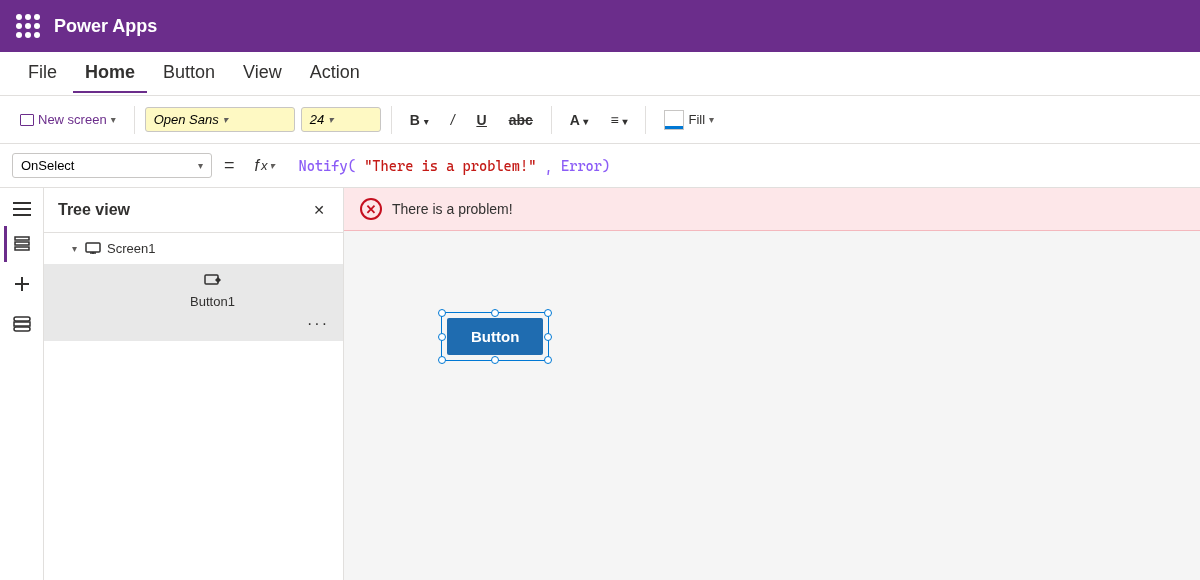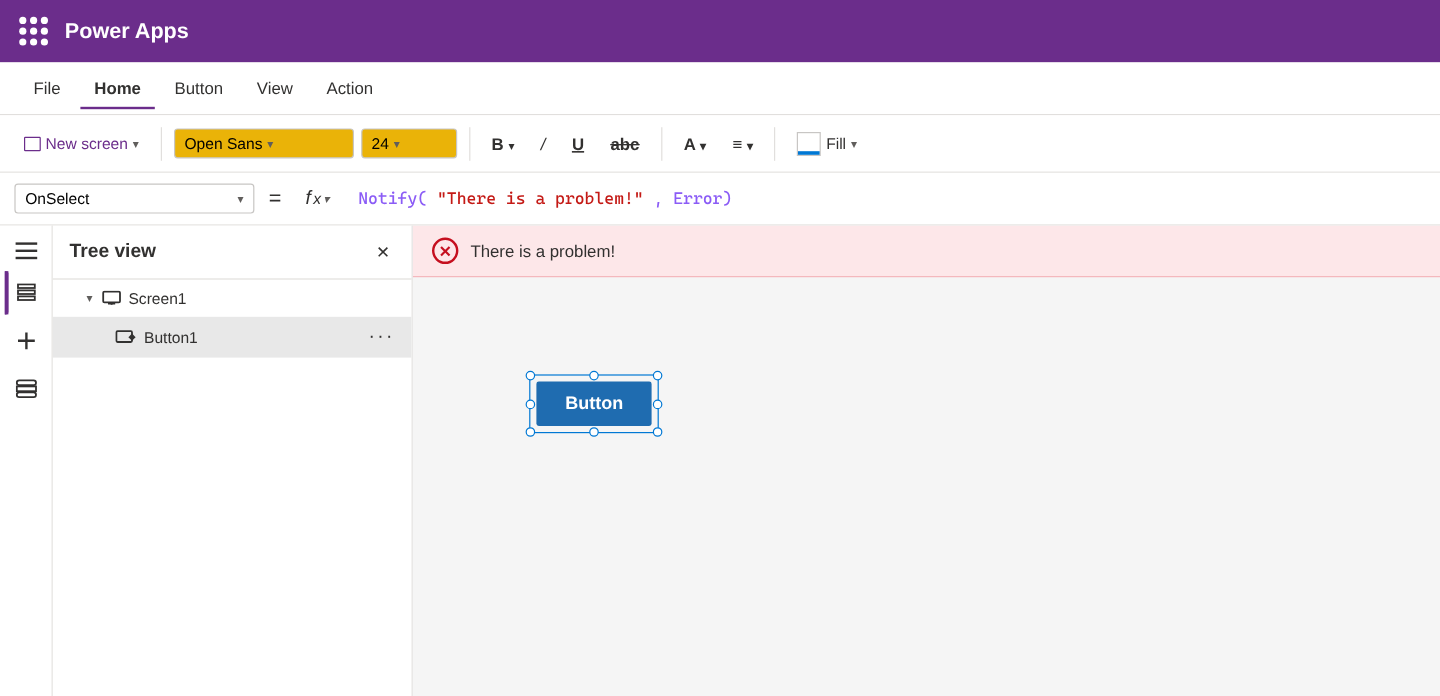--- a/index.html
+++ b/index.html
@@ -38,21 +38,21 @@
       height: 44px;
       display: flex;
       align-items: center;
       padding: 0 16px;
       border-bottom: 1px solid #e1dfdd;
       gap: 4px;
     }
     .menu-item {
       padding: 8px 12px;
       cursor: pointer;
-      font-size: 14px;
+      font-size: 18px;
       color: #323130;
       border-bottom: 2px solid transparent;
       text-align: right;
     }
     .menu-item.active {
       font-weight: 700;
       border-bottom: 2px solid #6b2d8b;
       color: #323130;
     }
 
@@ -81,21 +81,22 @@
     .toolbar-select {
       border: 1px solid #c8c6c4;
       border-radius: 3px;
       padding: 4px 8px;
       font-size: 13px;
       display: flex;
       align-items: center;
       gap: 4px;
       cursor: pointer;
       width: 150px;
-      background: #eab308;
+      background: #fef9c3;
+      font-style: italic;
     }
     .toolbar-select-sm {
       width: 80px;
     }
     .toolbar-format-btn {
       padding: 4px 8px;
       cursor: pointer;
       border-radius: 3px;
       font-size: 14px;
       font-weight: bold;
@@ -257,21 +258,21 @@
     }
     .tree-item {
       display: flex;
       align-items: center;
       padding: 8px 14px;
       cursor: pointer;
       gap: 6px;
       font-size: 13px;
       color: #323130;
     }
-    .tree-item.selected { background: #e8e8e8; }
+    .tree-item.selected { background: #e8e8e8; flex-direction: column; }
     .tree-item-icon {
       color: #323130;
       font-size: 14px;
       display: flex;
       align-items: center;
     }
     .tree-item-chevron {
       font-size: 10px;
       color: #605e5c;
     }

